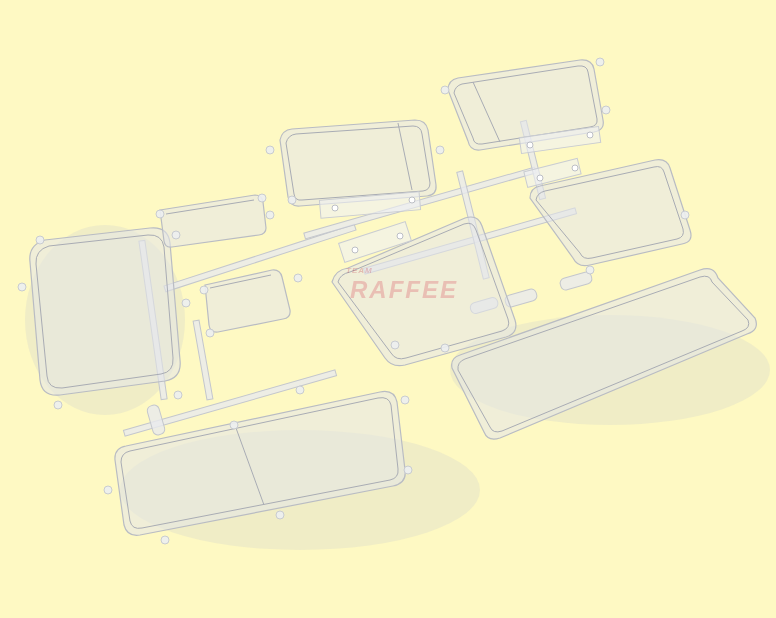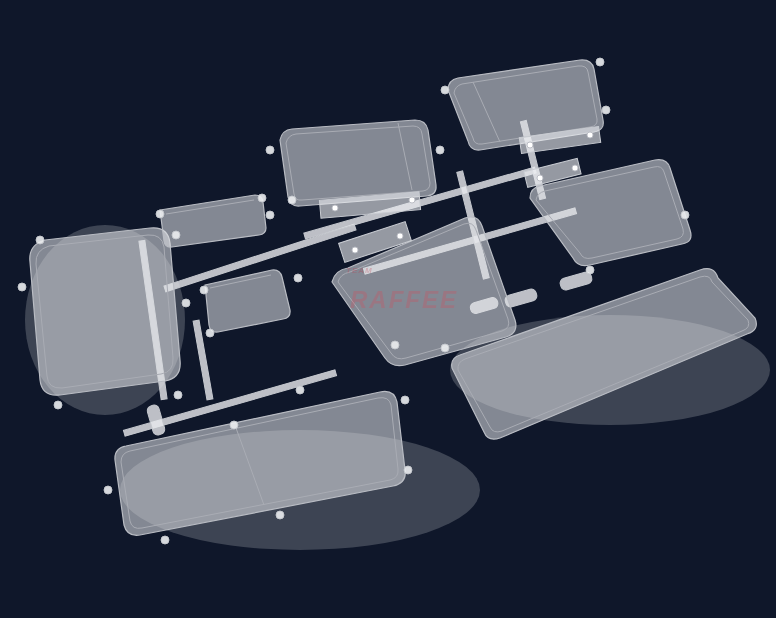--- a/index.html
+++ b/index.html
@@ -1,27 +1,27 @@
 <!DOCTYPE html>
 <html><head>
   <meta charset="utf-8">
   <style>
     html, body { margin: 0; padding: 0; background: #ffffff; }
-    .stage { position: relative; width: 776px; height: 618px; background: #0f172a; overflow: hidden; }
+    .stage { position: relative; width: 776px; height: 618px; background: #fef9c3; overflow: hidden; }
     svg { position: absolute; left: 0; top: 0; }
     .part { fill: rgba(228,230,234,0.55); stroke: #b9bcc3; stroke-width: 1.2; }
     .part-inner { fill: rgba(238,240,243,0.6); stroke: #c9ccd2; stroke-width: 1; }
     .edge { fill: none; stroke: #a9acb4; stroke-width: 1; }
     .runner { fill: rgba(232,234,238,0.8); stroke: #c4c7cd; stroke-width: 1; }
     .peg { fill: rgba(236,238,241,0.9); stroke: #c4c7cd; stroke-width: 0.9; }
     .hole { fill: #ffffff; stroke: #b5b8bf; stroke-width: 0.9; }
     .shadow { fill: rgba(200,202,208,0.25); }
     .watermark { position: absolute; left: 338px; top: 266px; width: 130px; height: 50px; opacity: 0.28; pointer-events: none; }
     .wm-top { position: absolute; left: 8px; top: 0px; font-family: "Liberation Sans", sans-serif; font-size: 8px; font-weight: bold; font-style: italic; color: #c0394b; letter-spacing: 1px; }
-    .wm-main { position: absolute; left: 12px; top: 20px; font-family: "Liberation Sans", sans-serif; font-size: 24px; font-weight: bold; font-style: italic; color: #d8485a; letter-spacing: 2px; }
+    .wm-main { position: absolute; left: 12px; top: 10px; font-family: "Liberation Sans", sans-serif; font-size: 24px; font-weight: bold; font-style: italic; color: #d8485a; letter-spacing: 2px; }
   </style>
 </head>
 <body>
 
 <div class="stage">
   <svg width="776" height="618" viewBox="0 0 776 618">
 
     <ellipse class="shadow" cx="105" cy="320" rx="80" ry="95"></ellipse>
     <ellipse class="shadow" cx="300" cy="490" rx="180" ry="60"></ellipse>
     <ellipse class="shadow" cx="610" cy="370" rx="160" ry="55"></ellipse>

